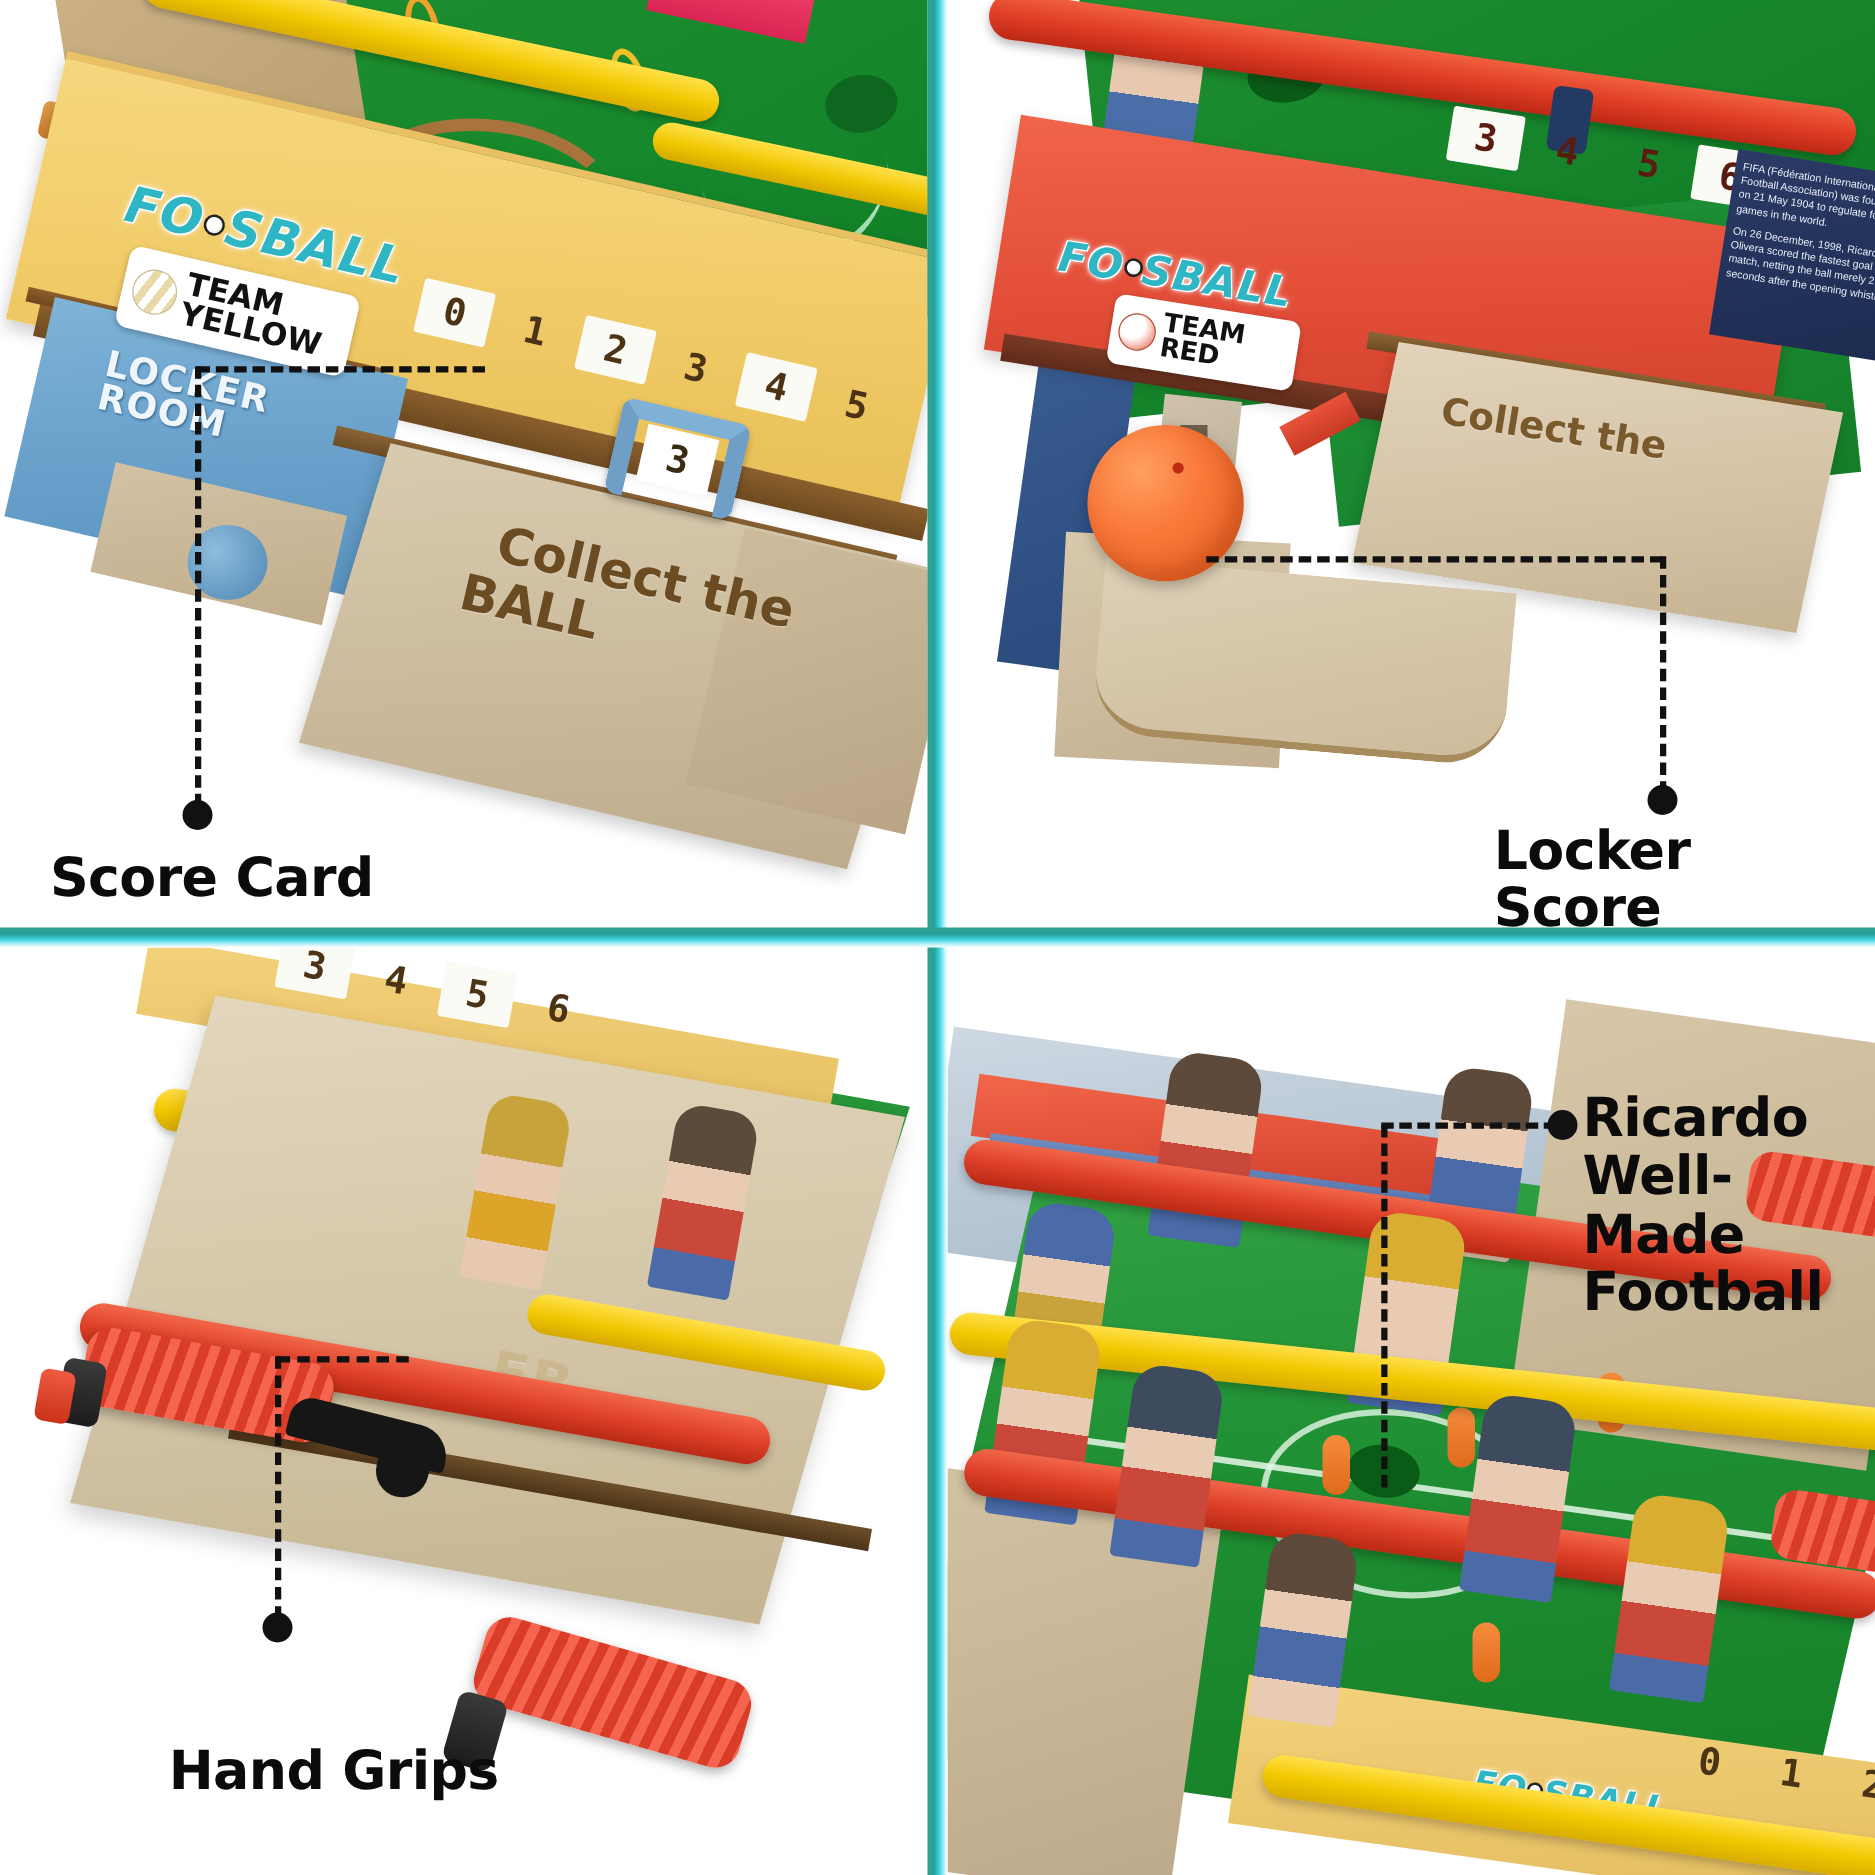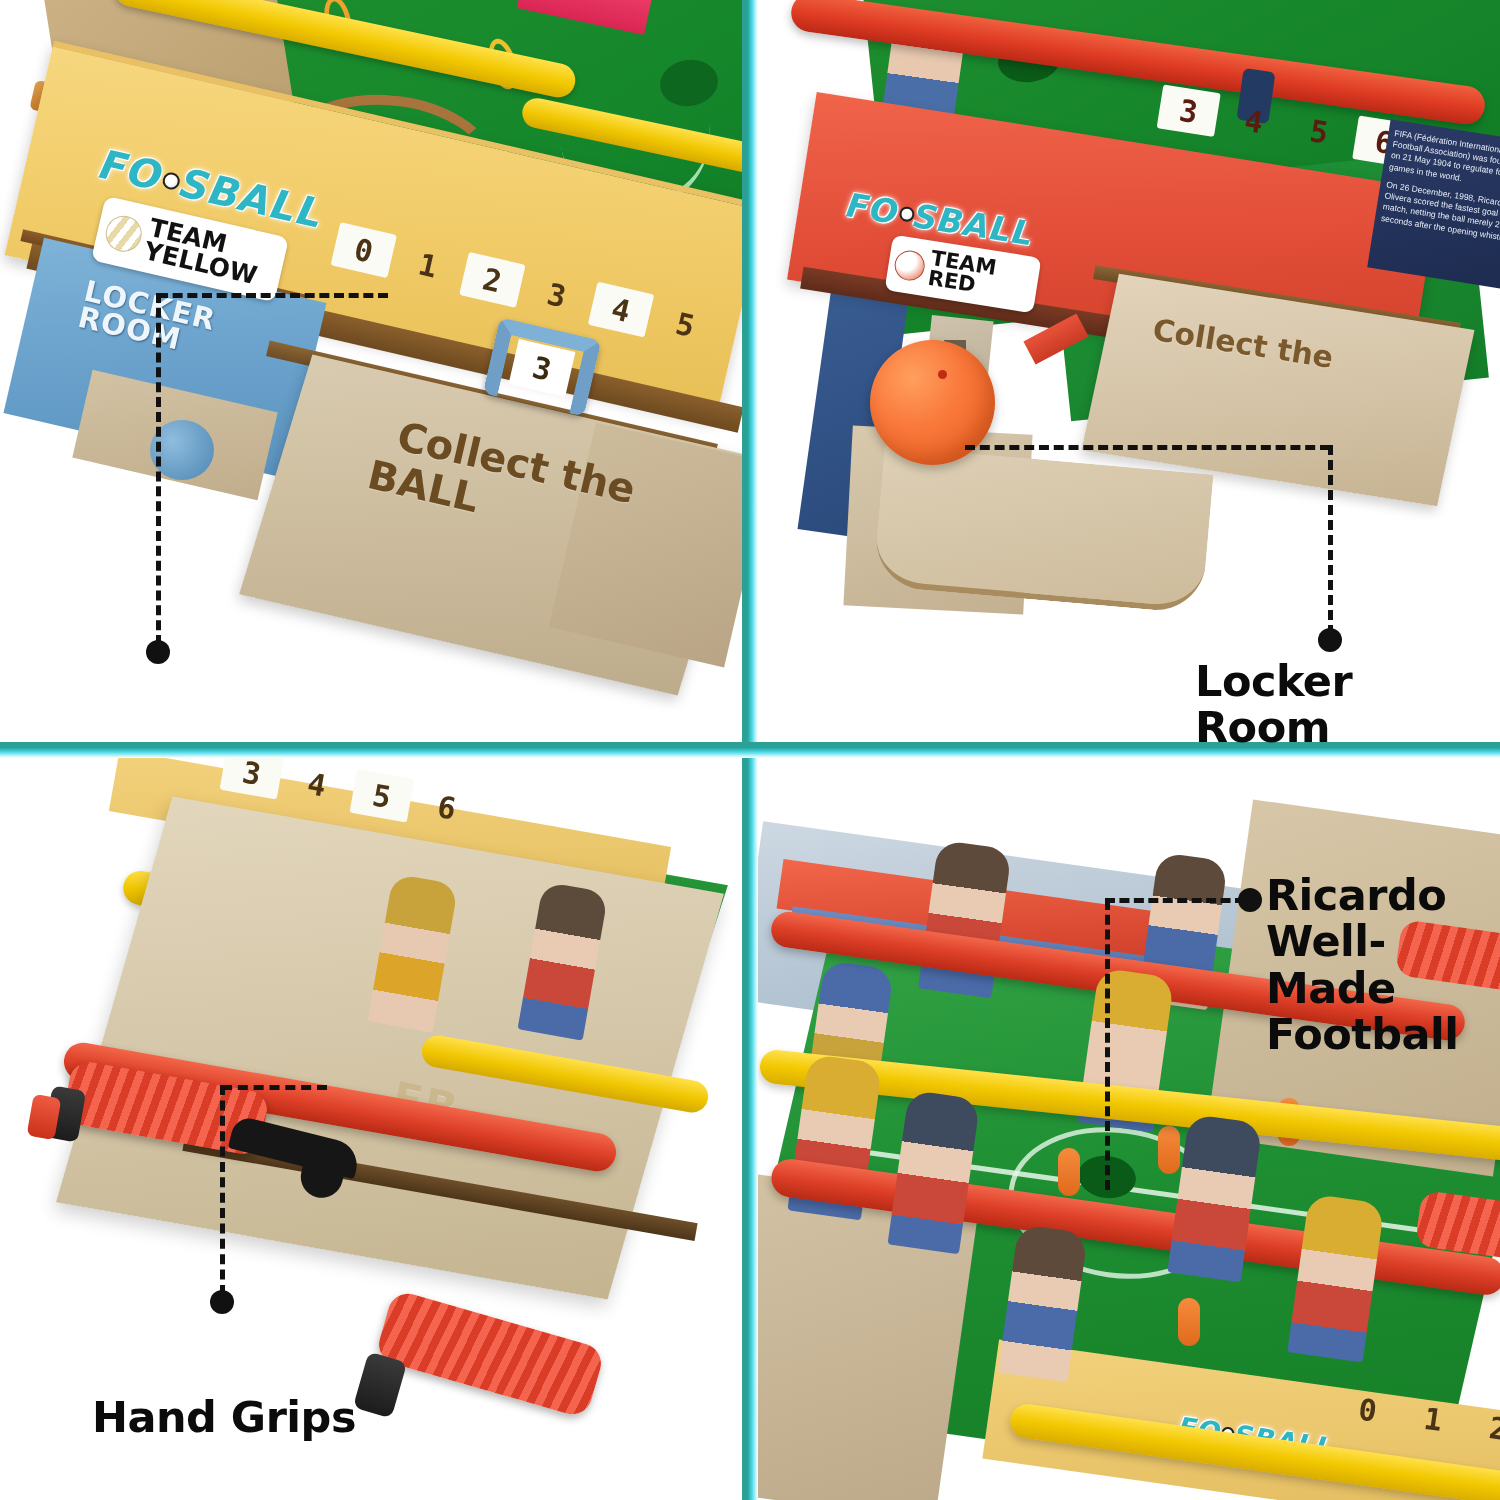--- a/index.html
+++ b/index.html
@@ -492,36 +492,37 @@
       <span class="numcell">2</span>
     </div>
   </div>
 
   <div class="divider" id="div-v"></div>
   <div class="divider" id="div-h"></div>
 
   <div class="cline-h" style="left:158px; top:293px; width:230px;"></div>
   <div class="cline-v" style="left:156px; top:293px; height:352px;"></div>
   <div class="cdot" style="left:146px; top:640px;"></div>
+  <div class="clabel" id="lbl-score">Score Card</div>
 
   <div class="cline-h" style="left:965px; top:445px; width:365px;"></div>
   <div class="cline-v" style="left:1328px; top:445px; height:190px;"></div>
   <div class="cdot" style="left:1318px; top:628px;"></div>
-  <div class="clabel" id="lbl-locker">Locker Room</div>
+  <div class="clabel" id="lbl-locker">Locker Score</div>
 
   <div class="cline-v" style="left:1105px; top:900px; height:290px;"></div>
   <div class="cline-h" style="left:1105px; top:898px; width:140px;"></div>
   <div class="cdot" style="left:1238px; top:888px;"></div>
   <div class="clabel" id="lbl-players">
     <span>Ricardo</span><br>
     <span>Well-Made</span><br>
     <span>Football</span>
   </div>
 
   <div class="cline-h" style="left:222px; top:1085px; width:105px;"></div>
   <div class="cline-v" style="left:220px; top:1085px; height:210px;"></div>
   <div class="cdot" style="left:210px; top:1290px;"></div>
   <div class="clabel" id="lbl-grips">
     <br>
-    <span style="display:inline-block; margin-left:56px;">Hand Grips</span>
+    <span style="display:inline-block; margin-left:99px;">Hand Grips</span>
   </div>
 
 </div>
 
 </body></html>

